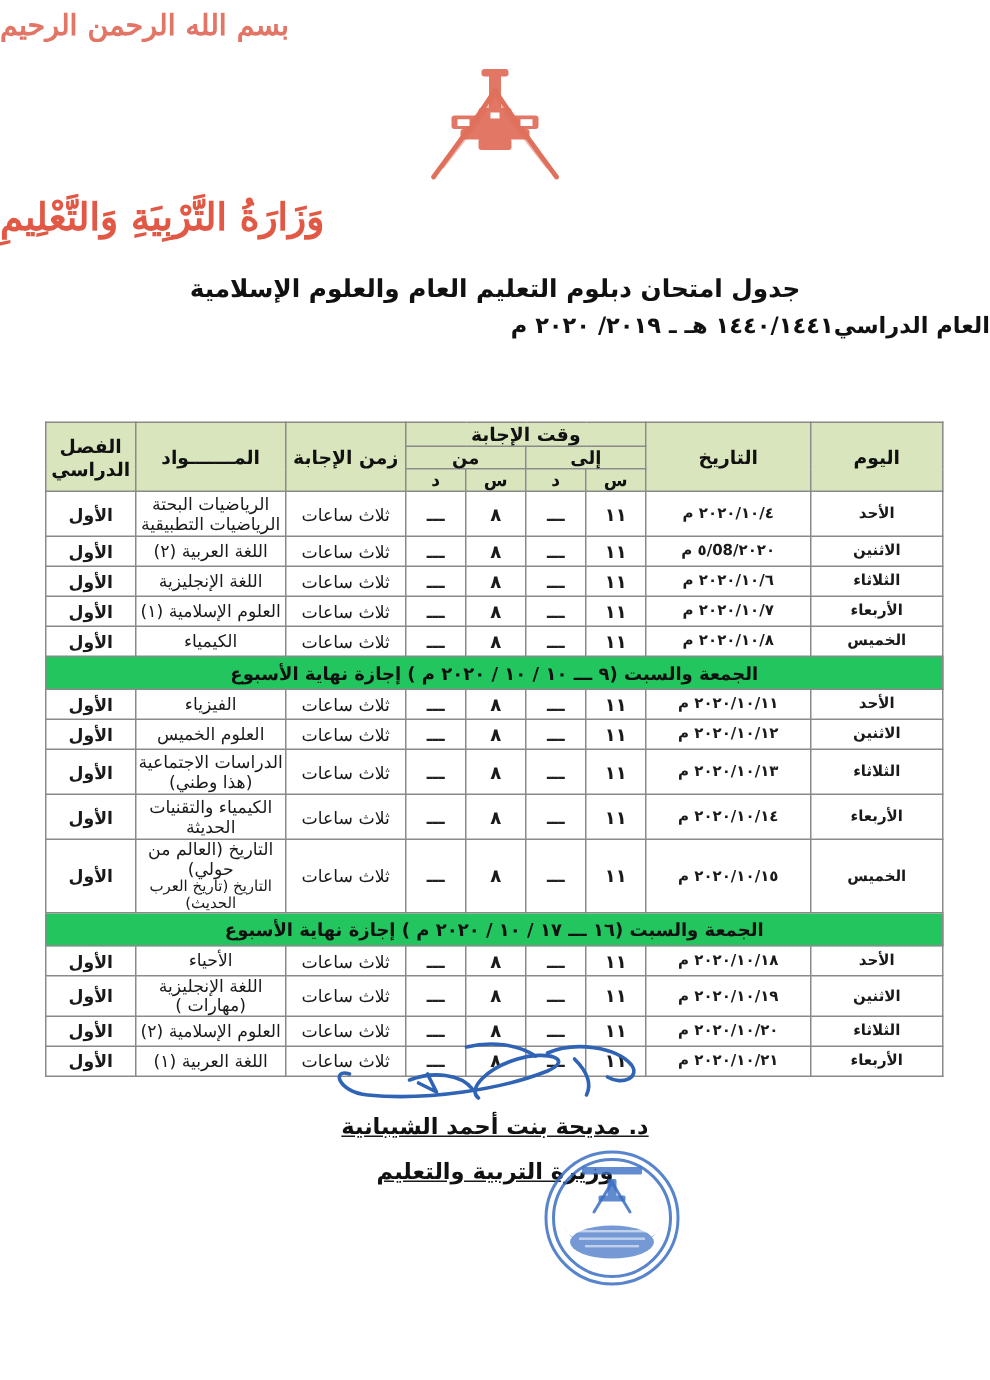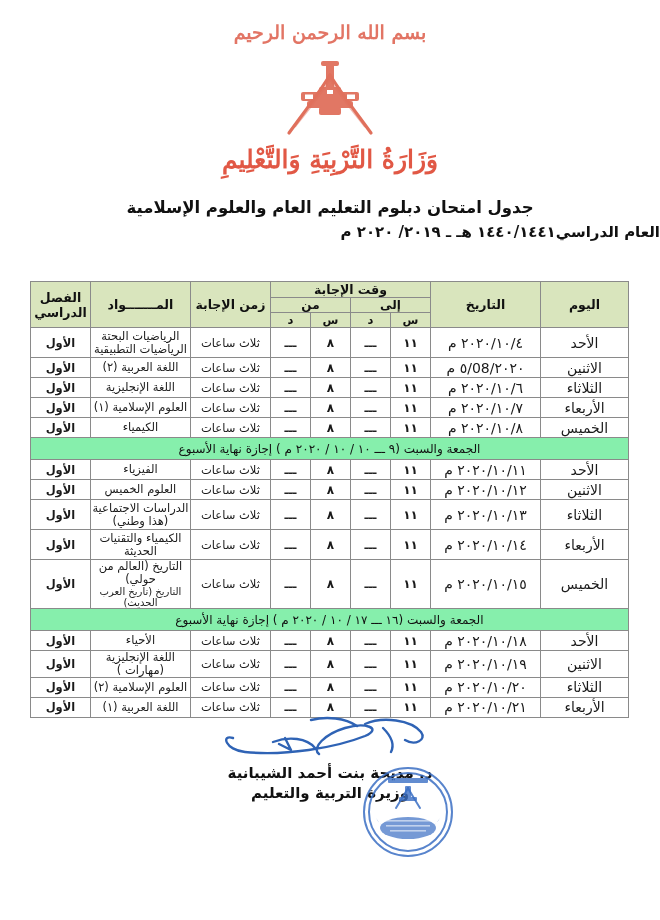--- a/index.html
+++ b/index.html
@@ -12,22 +12,22 @@
     height: 920px;
     position: relative;
     font-family: "DejaVu Sans", "Liberation Sans", sans-serif;
     color: #1a1a1a;
     overflow: hidden;
   }
 
   
   .doc-header {
     width: 100%;
-    text-align: center;
-    padding-top: 22px;
+    text-align: left;
+    padding-top: 7px;
   }
   .basmala {
     color: #e06a58;
     font-size: 19px;
     font-weight: bold;
     letter-spacing: 1px;
     line-height: 1.1;
     opacity: 0.92;
     font-family: "DejaVu Serif", "Liberation Serif", serif;
   }
@@ -107,70 +107,71 @@
     letter-spacing: 0px;
     margin-top: 48px;
   }
 
   tbody td {
     height: 19px;
     background: #ffffff;
     font-size: 11.5px;
   }
   td.day, td.date {
-    font-weight: normal;
-    font-size: 14px;
+    font-weight: bold;
+    font-size: 10px;
   }
   td.date { letter-spacing: 0px; }
   td.num { font-weight: bold; font-size: 12px; }
   td.dash { color: #222; font-weight: bold; }
   td.dur { font-size: 11.5px; }
   td.term { font-weight: bold; }
   td.subject {
     font-size: 11.5px;
     line-height: 1.12;
     padding: 1px 4px;
   }
   td.subject .line2 { display: block; }
   td.subject .small { font-size: 10px; }
   tr.tall td { height: 29px; }
 
   tr.holiday td {
-    background: #86efac;
-    font-weight: normal;
+    background: #22c55e;
+    font-weight: bold;
     font-size: 12px;
     height: 21px;
     color: #111;
   }
 
   
   .signature-area {
     position: absolute;
     left: 0;
-    top: 714px;
+    top: 692px;
     width: 100%;
     text-align: center;
+    text-decoration: underline;
   }
   .sig-scribble {
     width: 230px;
     height: 48px;
     margin: 0 auto;
     display: block;
   }
   .sig-name {
     font-size: 15px;
     font-weight: bold;
     color: #111;
     margin-top: 2px;
   }
   .sig-role {
     font-size: 15px;
     font-weight: bold;
     color: #111;
-    margin-top: 2px;
+    margin-top: 12px;
     text-align: center;
   }
   .stamp {
     position: absolute;
     left: 358px;
     top: 762px;
     width: 100px;
     height: 100px;
   }
 </style>

